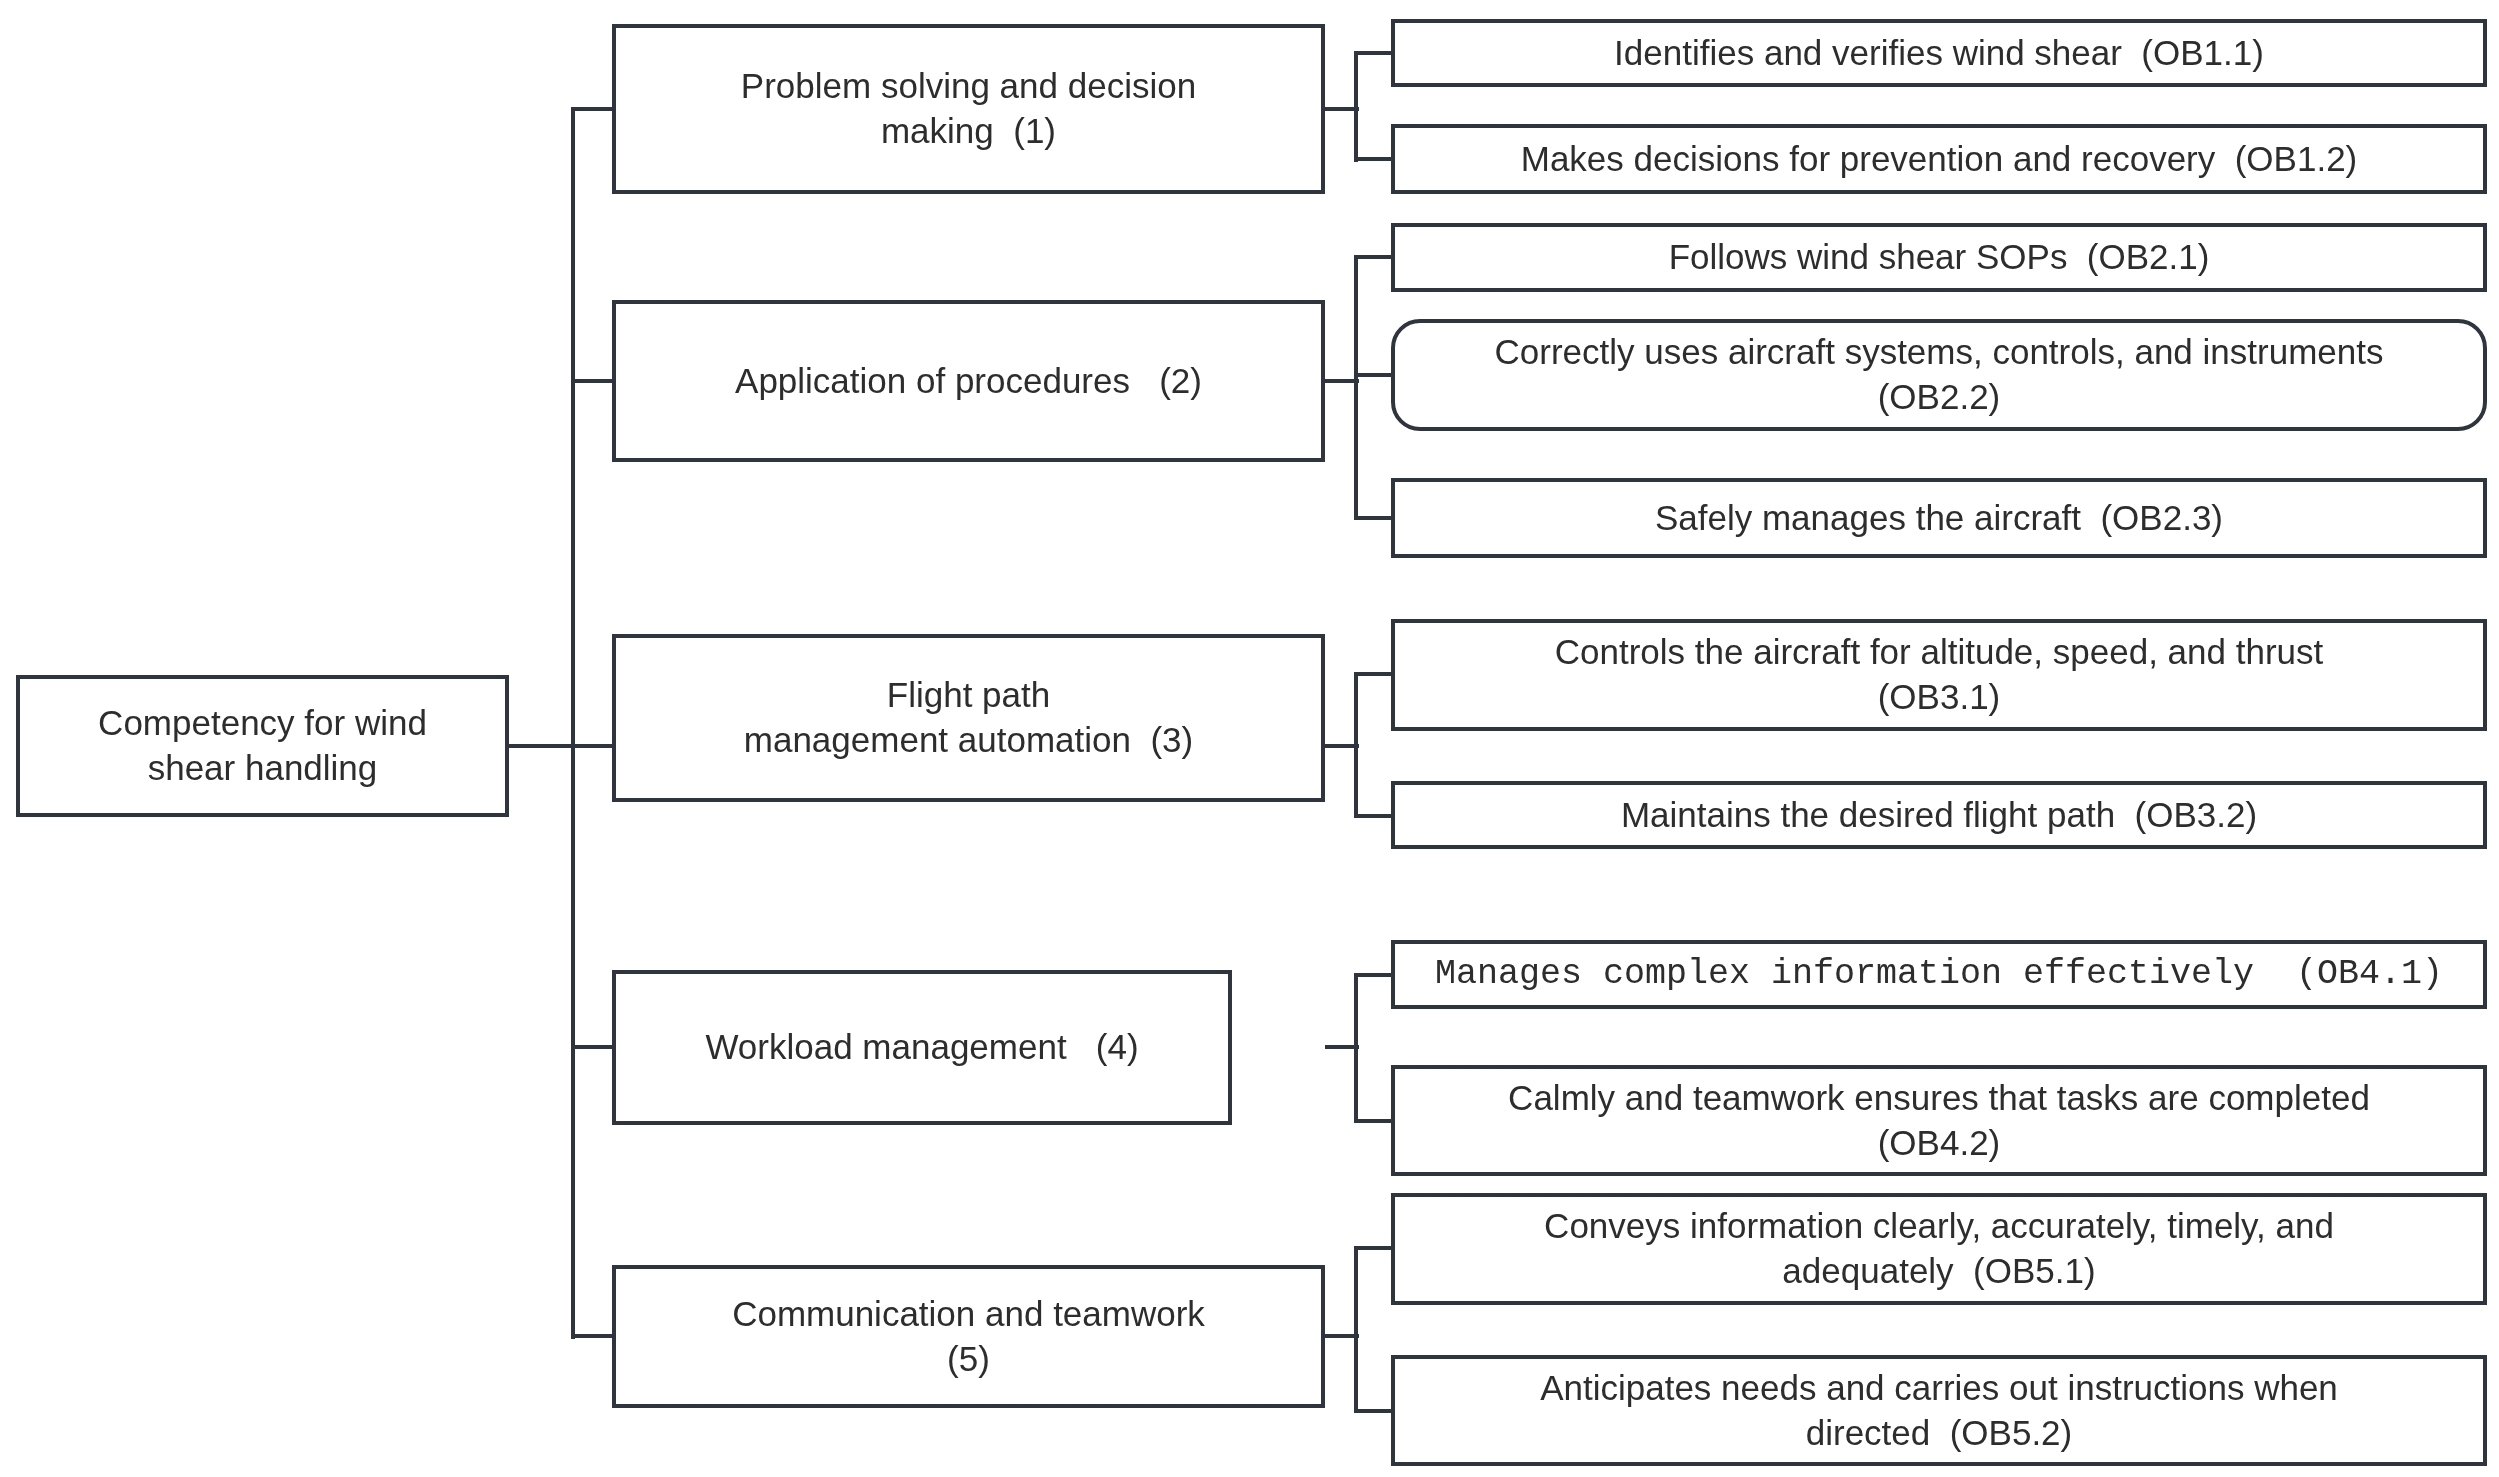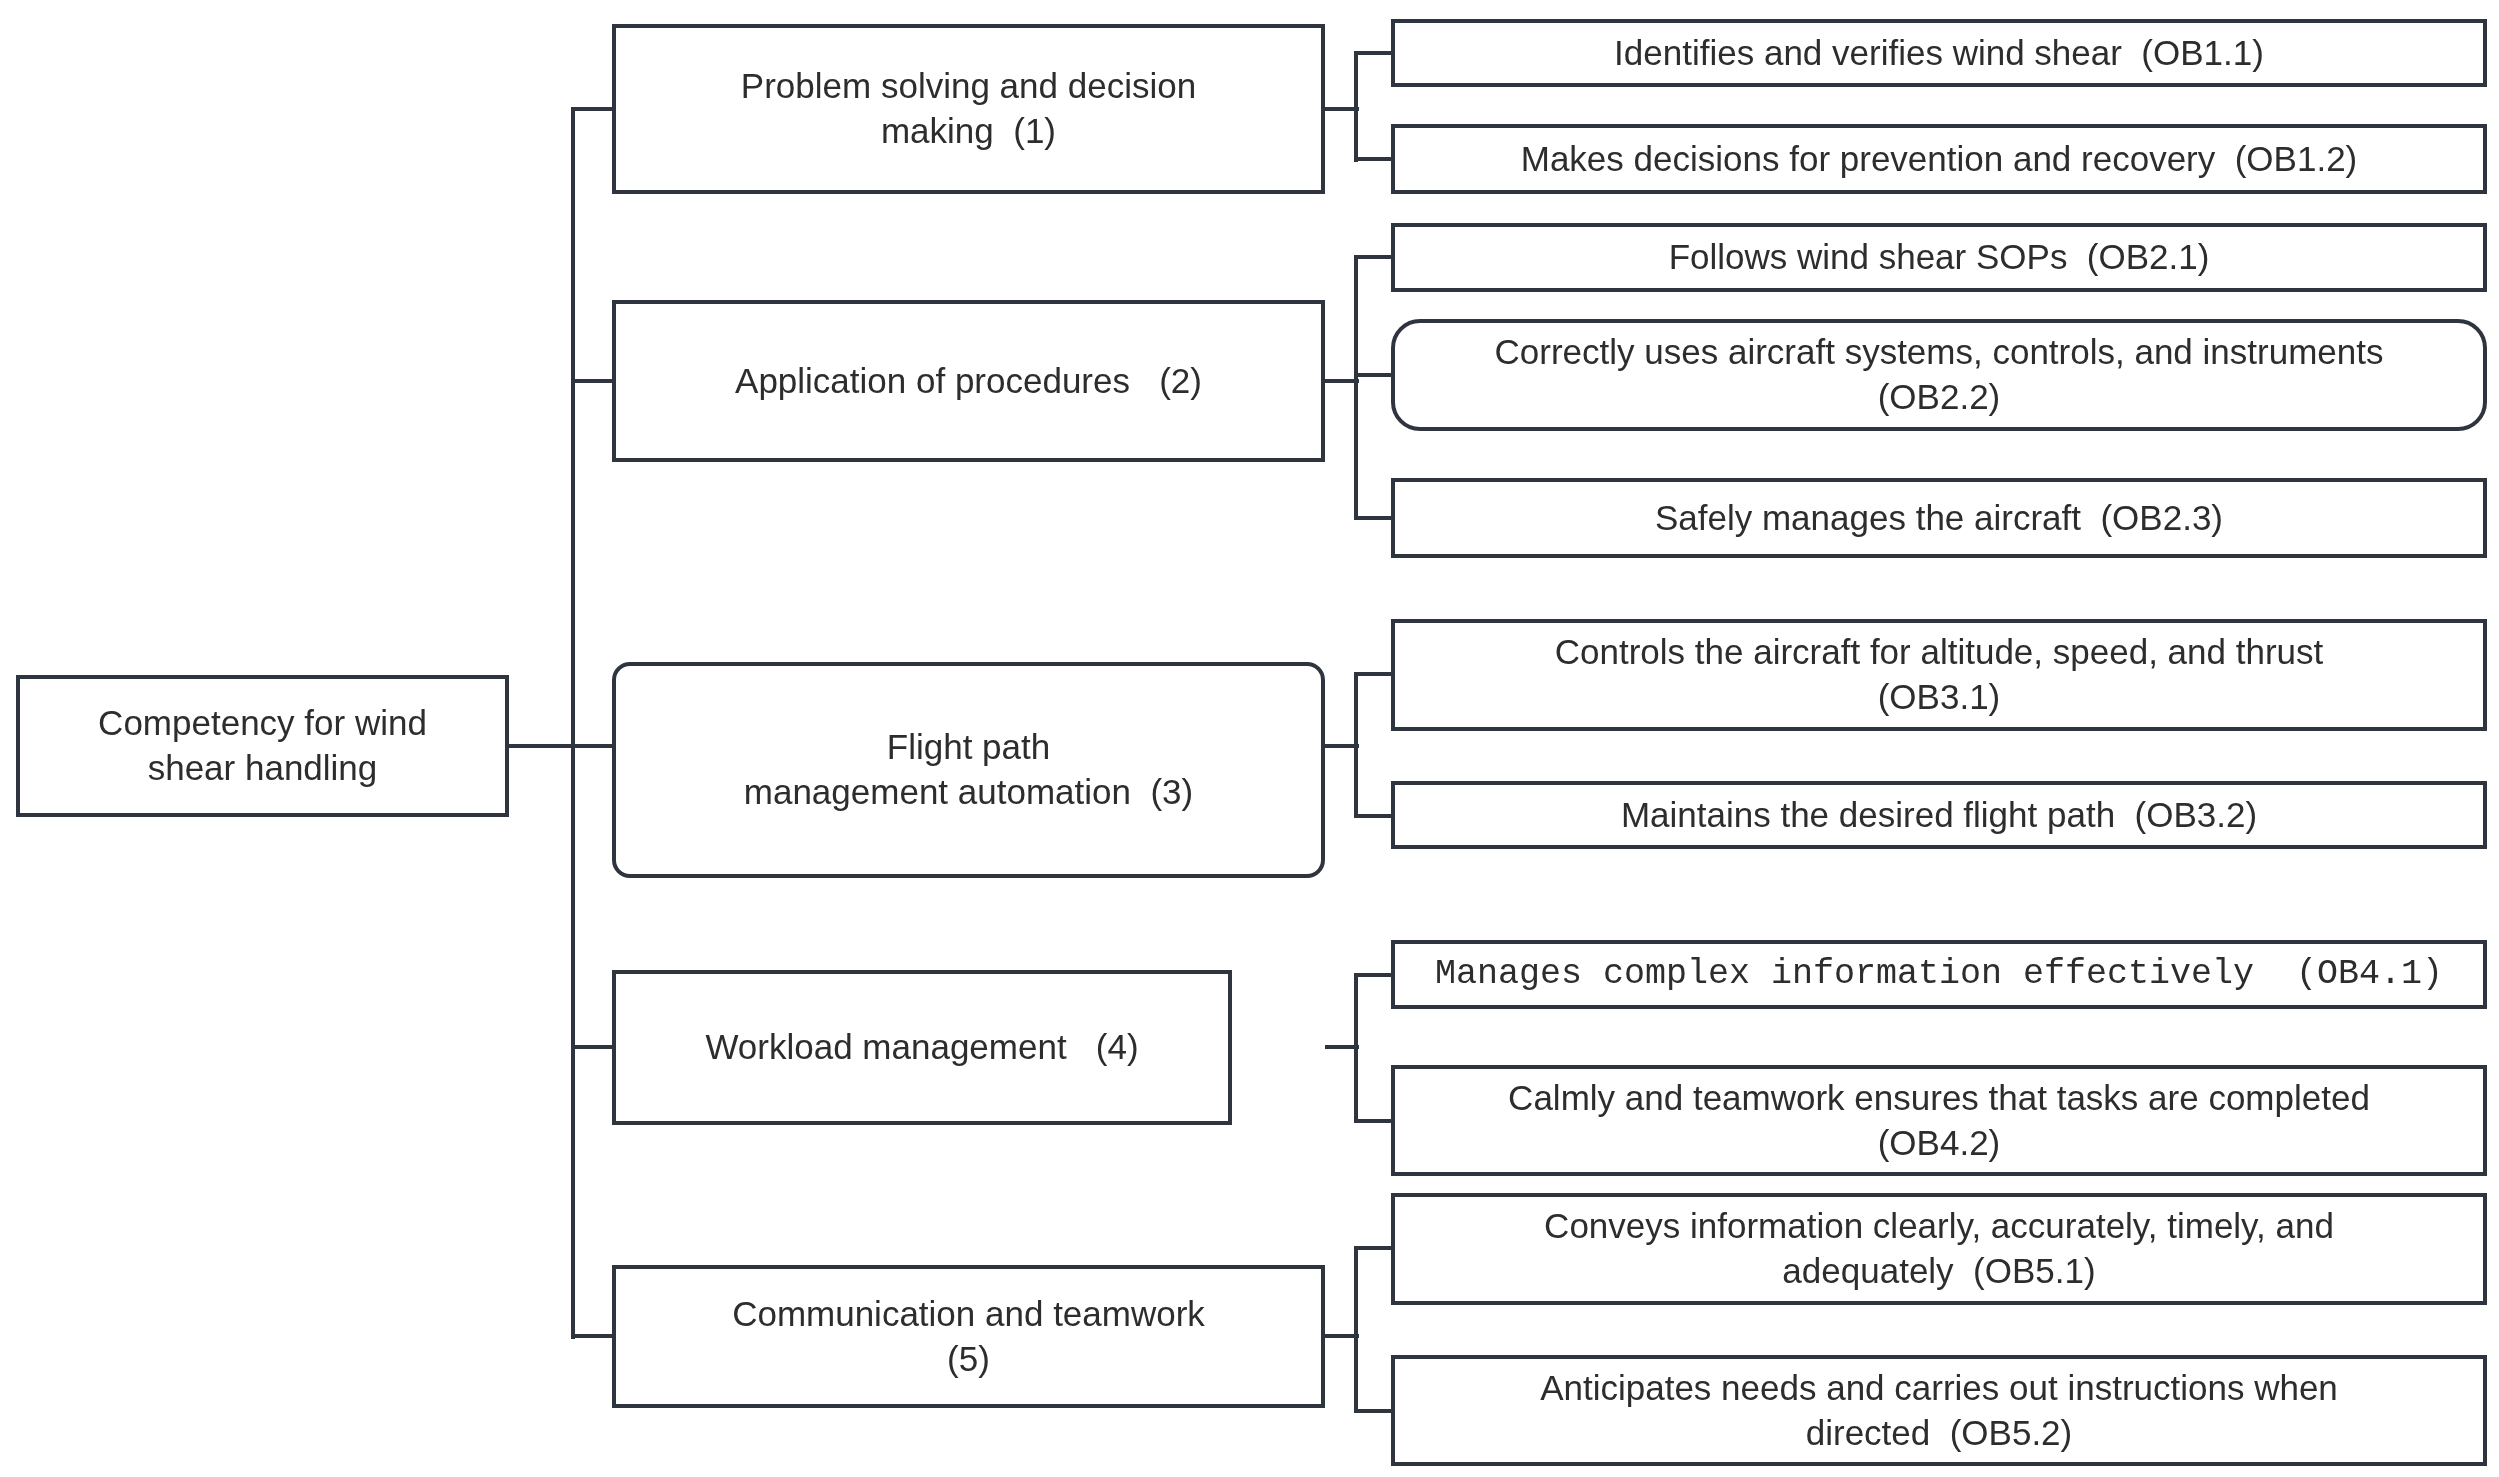--- a/index.html
+++ b/index.html
@@ -39,21 +39,21 @@
 <body>
 
 <div id="canvas">
 
   <div class="node" style="left:16px; top:675px; width:493px; height:142px;">Competency for wind
 shear handling</div>
 
   <div class="node" style="left:612px; top:24px; width:713px; height:170px;">Problem solving and decision
 making&nbsp; (1)</div>
   <div class="node" style="left:612px; top:300px; width:713px; height:162px;">Application of procedures&nbsp;&nbsp; (2)</div>
-  <div class="node" style="left:612px; top:662px; width:713px; height:216px;border-radius:18px;">Flight path
+  <div class="node" style="left:612px; top:634px; width:713px; height:168px;">Flight path
 management automation&nbsp; (3)</div>
   <div class="node" style="left:612px; top:970px; width:620px; height:155px;">Workload management&nbsp;&nbsp; (4)</div>
   <div class="node" style="left:612px; top:1265px; width:713px; height:143px;">Communication and teamwork
 (5)</div>
 
   <div class="node" style="left:1391px; top:19px; width:1096px; height:68px;">Identifies and verifies wind shear&nbsp; (OB1.1)</div>
   <div class="node" style="left:1391px; top:124px; width:1096px; height:70px;">Makes decisions for prevention and recovery&nbsp; (OB1.2)</div>
 
   <div class="node" style="left:1391px; top:223px; width:1096px; height:69px;">Follows wind shear SOPs&nbsp; (OB2.1)</div>
   <div class="node" style="left:1391px; top:319px; width:1096px; height:112px;border-radius:29px;">Correctly uses aircraft systems, controls, and instruments

